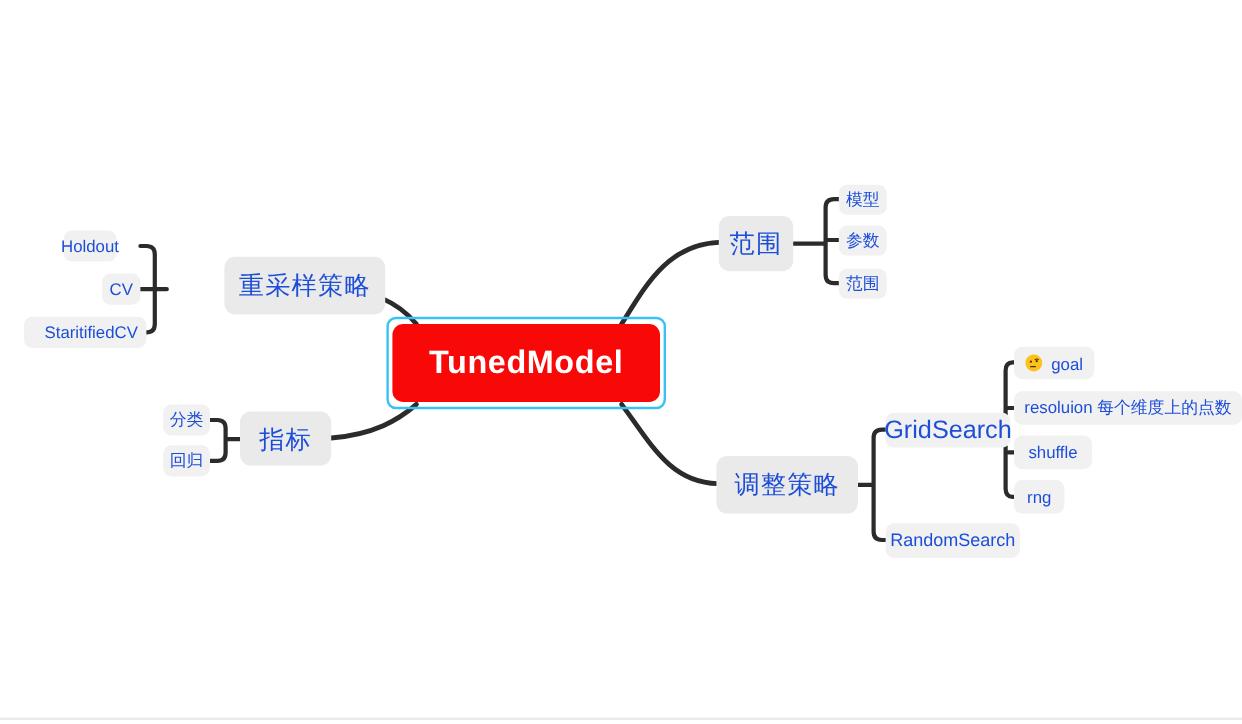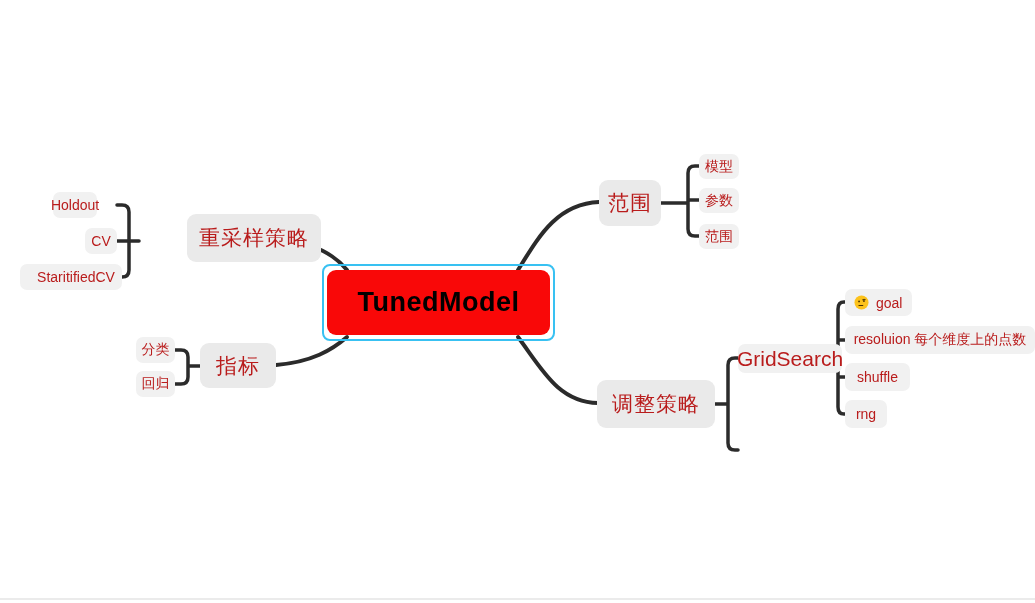--- a/index.html
+++ b/index.html
@@ -12,21 +12,21 @@
     font-family: "Liberation Sans", "DejaVu Sans", sans-serif;
   }
   #edges { position: absolute; left: 0; top: 0; width: 1035px; height: 603px; }
   .node {
     position: absolute;
     display: flex;
     align-items: center;
     justify-content: center;
     box-sizing: border-box;
     background: #eeeeee;
-    color: #b91c1c;
+    color: #1d4ed8;
     border-radius: 7px;
     white-space: nowrap;
     cursor: default;
     text-align: center;
   }
   .topic { font-size: 21px; border-radius: 9px; background: #eaeaea; letter-spacing: 1px; }
   .sub   { font-size: 14px; background: #f1f1f1; }
   .leaf  { font-size: 14px; background: #f1f1f1; }
   .root-wrap {
     position: absolute;
@@ -35,21 +35,21 @@
     border: 2px solid #38c1f2;
     border-radius: 8px;
     box-sizing: border-box;
     display: flex; align-items: center; justify-content: center;
   }
   .root-node {
     width: 223px; height: 65px;
     background: #f90808;
     border-radius: 9px;
     display: flex; align-items: center; justify-content: center;
-    color: #000000;
+    color: #ffffff;
     font-size: 27px;
     font-weight: bold;
     letter-spacing: 0.5px;
   }
   .emoji { display: inline-flex; margin-right: 7px; }
   .goal-node { justify-content: flex-start; padding-left: 9px; }
   .bottom-line {
     position: absolute;
     left: 0; top: 598px;
     width: 1035px; height: 2px;
@@ -116,20 +116,23 @@
   <div class="node leaf" style="left:699px; top:224px; width:40px; height:25px;">
     <span>范围</span>
   </div>
 
   <div class="node topic" style="left:597px; top:380px; width:118px; height:48px;">
     <span>调整策略</span>
   </div>
   <div class="node leaf" style="left:738px; top:344px; width:104px; height:29px; font-size:21px;">
     <span>GridSearch</span>
   </div>
+  <div class="node leaf" style="left:738px; top:436px; width:112px; height:29px; font-size:15px;">
+    <span>RandomSearch</span>
+  </div>
 
   <div class="node leaf goal-node" style="left:845px; top:289px; width:67px; height:27px;">
     <span class="emoji">
       <svg width="15" height="15" viewBox="0 0 16 16">
         <circle cx="8" cy="8" r="7.5" fill="#fcc21b"></circle>
         <circle cx="5.4" cy="6.8" r="1" fill="#4a3200"></circle>
         <circle cx="10.6" cy="6.4" r="1" fill="#4a3200"></circle>
         <path d="M9.2,5 Q10.6,4.1 12,4.8" stroke="#4a3200" stroke-width="1" fill="none" stroke-linecap="round"></path>
         <path d="M5.2,11.3 H9.4" stroke="#4a3200" stroke-width="1.1" fill="none" stroke-linecap="round"></path>
       </svg>

